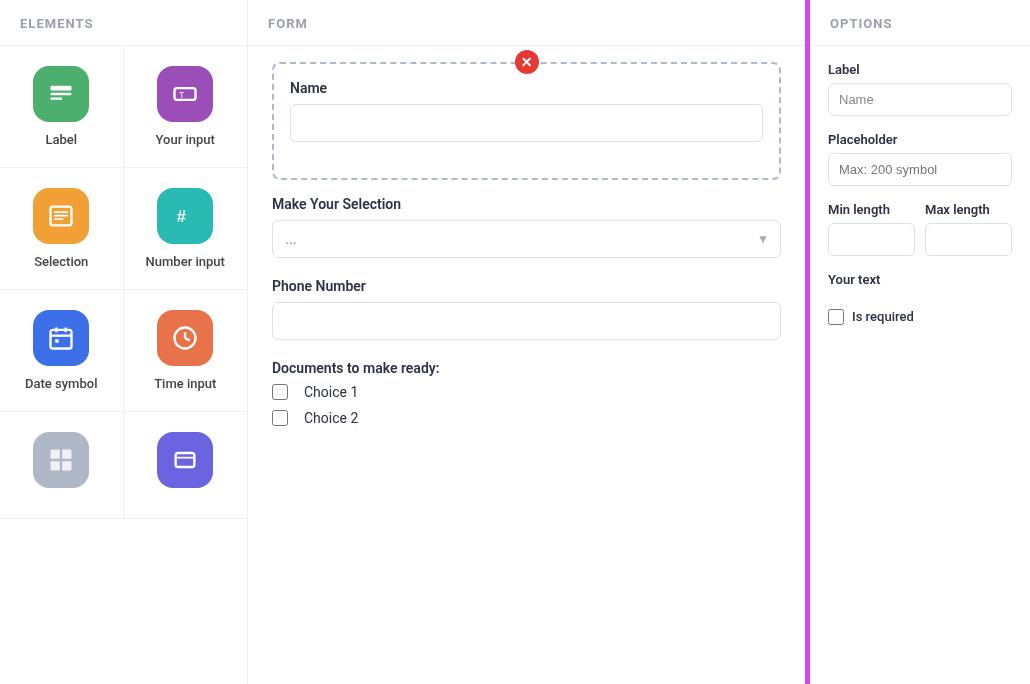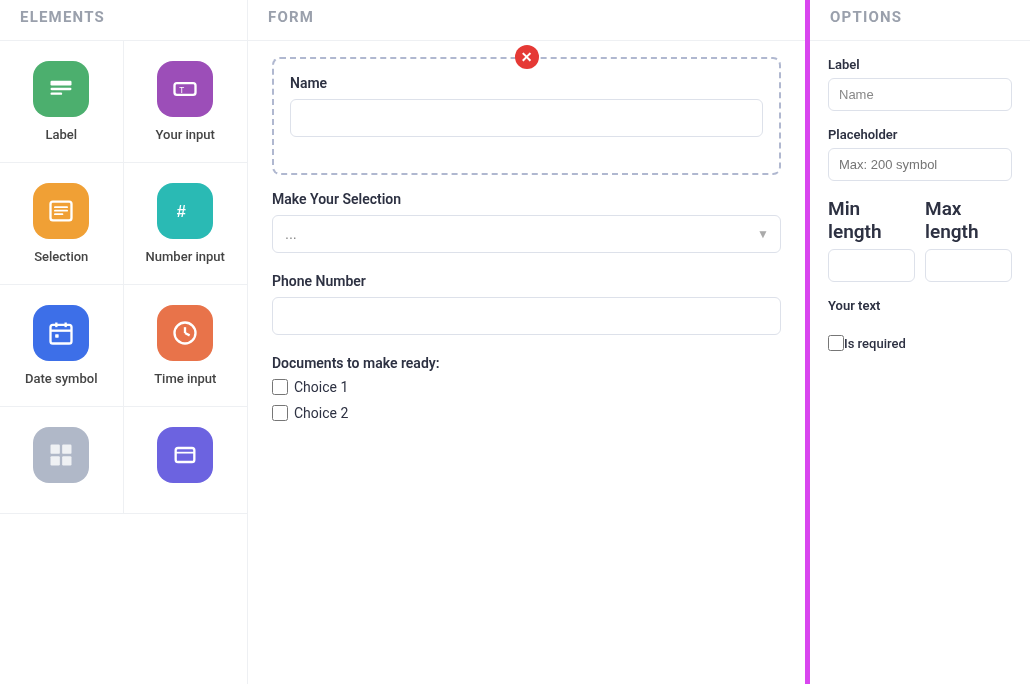--- a/index.html
+++ b/index.html
@@ -14,22 +14,22 @@
       align-items: stretch;
     }
 
     .panel {
       background: #fff;
       display: flex;
       flex-direction: column;
     }
 
     .panel-header {
-      padding: 8px 20px 14px;
-      font-size: 15px;
+      padding: 16px 20px 14px;
+      font-size: 13px;
       font-weight: 700;
       letter-spacing: 0.08em;
       color: #9aa0ac;
       text-transform: uppercase;
       border-bottom: 1px solid #eef0f3;
     }
 
     
     .elements-panel {
       width: 248px;
@@ -178,21 +178,21 @@
 
     .checkbox-group {
       display: flex;
       flex-direction: column;
       gap: 10px;
     }
 
     .checkbox-item {
       display: flex;
       align-items: center;
-      gap: 6px;
+      gap: 16px;
       font-size: 14px;
       color: #2d3142;
       cursor: pointer;
     }
 
     .checkbox-item input[type="checkbox"] {
       width: 16px;
       height: 16px;
       border: 1px solid #ccc;
       border-radius: 3px;
@@ -237,30 +237,29 @@
       gap: 10px;
       align-items: flex-start;
     }
 
     .min-max-col {
       flex: 1;
     }
 
     .min-max-col label {
       display: block;
-      font-size: 19px;
+      font-size: 13px;
       font-weight: 600;
       color: #2d3142;
       margin-bottom: 6px;
     }
 
     .required-row {
       display: flex;
-      align-items: center;
-      gap: 0;
+      gap: 8px;
     }
 
     .required-row input[type="checkbox"] {
       width: 16px;
       height: 16px;
       border: 1px solid #ccc;
       border-radius: 3px;
       cursor: pointer;
       accent-color: #3d6fe8;
     }

